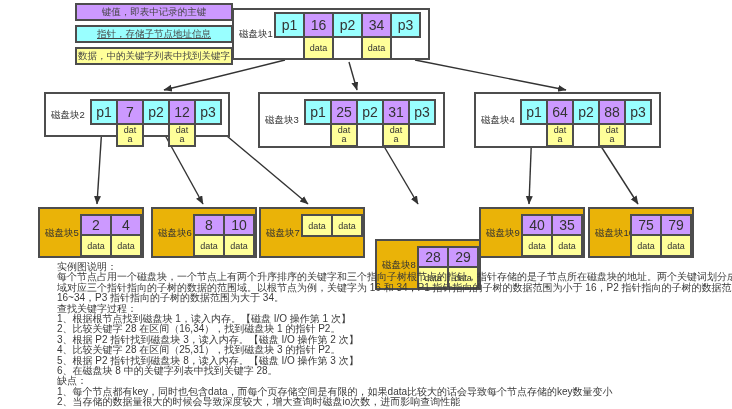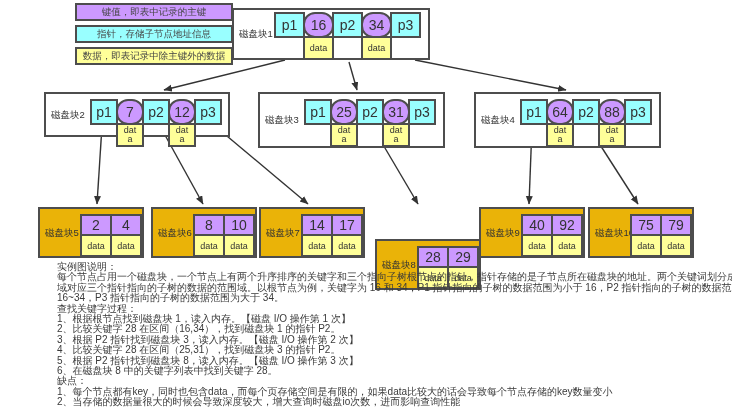--- a/index.html
+++ b/index.html
@@ -10,40 +10,40 @@
   .stage{position:absolute;left:0;top:0;width:732px;height:264px;}
   .edges{position:absolute;left:0;top:0;}
   
   .legend{position:absolute;left:75px;top:3px;width:158px;}
   .lg{
     box-sizing:border-box;width:158px;height:18px;border:2px solid #4d4d4d;
     display:flex;align-items:center;justify-content:center;
     font-size:9.5px;color:#444;margin-bottom:4px;white-space:nowrap;
   }
   .lg.c-key{background:#cc99ff;}
-  .lg.c-ptr{background:#99ffff;}
+  .lg.c-ptr{background:#99ffff;text-decoration:underline;}
   .lg.c-dat{background:#ffff99;}
   
   .inode{
     position:absolute;box-sizing:border-box;border:2px solid #4d4d4d;background:#fff;
   }
   .nlabel{
     position:absolute;left:5px;top:50%;transform:translateY(-50%);
     font-size:9.5px;color:#333;white-space:nowrap;
   }
   .cellrow{position:absolute;display:flex;align-items:flex-start;}
   .cellrow > * + *{margin-left:-2px;}
   .kcol{display:flex;flex-direction:column;}
   .kcol .cdat{margin-top:-2px;}
   .cell{
     box-sizing:border-box;border:2px solid #4d4d4d;display:flex;align-items:center;
     justify-content:center;font-size:14px;color:#333;
   }
   .cptr{background:#99ffff;width:28px;height:26px;}
-  .ckey{background:#cc99ff;width:28px;height:26px;border-radius:12px;}
+  .ckey{background:#cc99ff;width:28px;height:26px;}
   .cdat{
     background:#ffff99;width:28px;height:24px;font-size:9px;line-height:9px;
     padding:0 4px;word-break:break-all;text-align:center;
   }
   .inode.rt .cptr,.inode.rt .ckey,.inode.rt .cdat{width:31px;}
   
   .leaf{
     position:absolute;top:207px;width:106px;height:51px;box-sizing:border-box;
     border:2px solid #4d4d4d;background:#eab308;
   }
@@ -77,21 +77,21 @@
     <line x1="160" y1="126" x2="203" y2="204" stroke="#333" stroke-width="1.4" marker-end="url(#ah)"></line>
     <line x1="215" y1="126" x2="308" y2="204" stroke="#333" stroke-width="1.4" marker-end="url(#ah)"></line>
     <line x1="372" y1="126" x2="418" y2="204" stroke="#333" stroke-width="1.4" marker-end="url(#ah)"></line>
     <line x1="532" y1="126" x2="529" y2="204" stroke="#333" stroke-width="1.4" marker-end="url(#ah)"></line>
     <line x1="588" y1="126" x2="638" y2="204" stroke="#333" stroke-width="1.4" marker-end="url(#ah)"></line>
   </svg>
 
   <div class="legend">
     <div class="lg c-key">键值，即表中记录的主键</div>
     <div class="lg c-ptr">指针，存储子节点地址信息</div>
-    <div class="lg c-dat">数据，即表记录中除主键外的数据</div>
+    <div class="lg c-dat">数据，中的关键字列表中找到关键字</div>
   </div>
 
   <div class="inode rt" style="left:232px;top:8px;width:198px;height:52px;">
     <span class="nlabel">磁盘块1</span>
     <div class="cellrow" style="left:40px;top:2px;">
       <div class="cell cptr">p1</div>
       <div class="kcol">
         <div class="cell ckey">16</div>
         <div class="cell cdat">data</div>
       </div>
@@ -180,24 +180,20 @@
         <div class="cell ldat">data</div>
         <div class="cell ldat">data</div>
       </div>
     </div>
   </div>
 
   <div class="leaf" style="left:259px;">
     <span class="nlabel">磁盘块7</span>
     <div class="lcells">
       <div class="lrow">
-        <div class="cell lkey">14</div>
-        <div class="cell lkey">17</div>
-      </div>
-      <div class="lrow">
         <div class="cell ldat">data</div>
         <div class="cell ldat">data</div>
       </div>
     </div>
   </div>
 
   <div class="leaf" style="left:375px;margin-top:32px;">
     <span class="nlabel">磁盘块8</span>
     <div class="lcells">
       <div class="lrow">
@@ -209,21 +205,21 @@
         <div class="cell ldat">data</div>
       </div>
     </div>
   </div>
 
   <div class="leaf" style="left:479px;">
     <span class="nlabel">磁盘块9</span>
     <div class="lcells">
       <div class="lrow">
         <div class="cell lkey">40</div>
-        <div class="cell lkey">92</div>
+        <div class="cell lkey">35</div>
       </div>
       <div class="lrow">
         <div class="cell ldat">data</div>
         <div class="cell ldat">data</div>
       </div>
     </div>
   </div>
 
   <div class="leaf" style="left:588px;">
     <span class="nlabel">磁盘块10</span>

